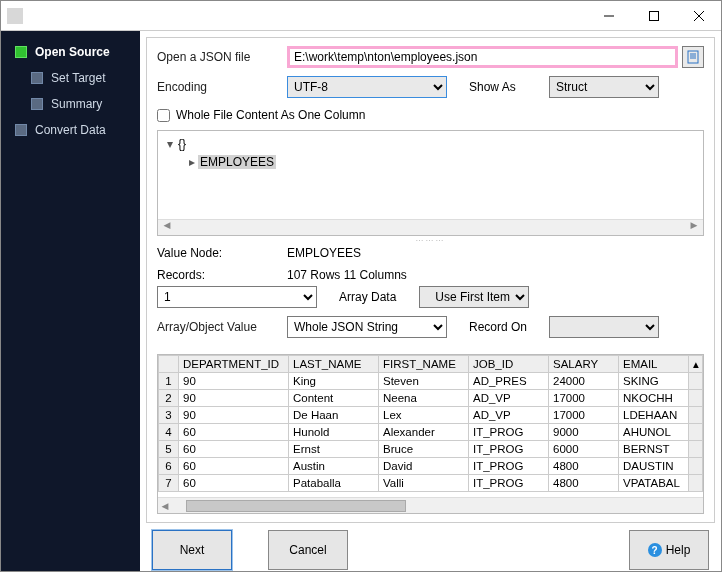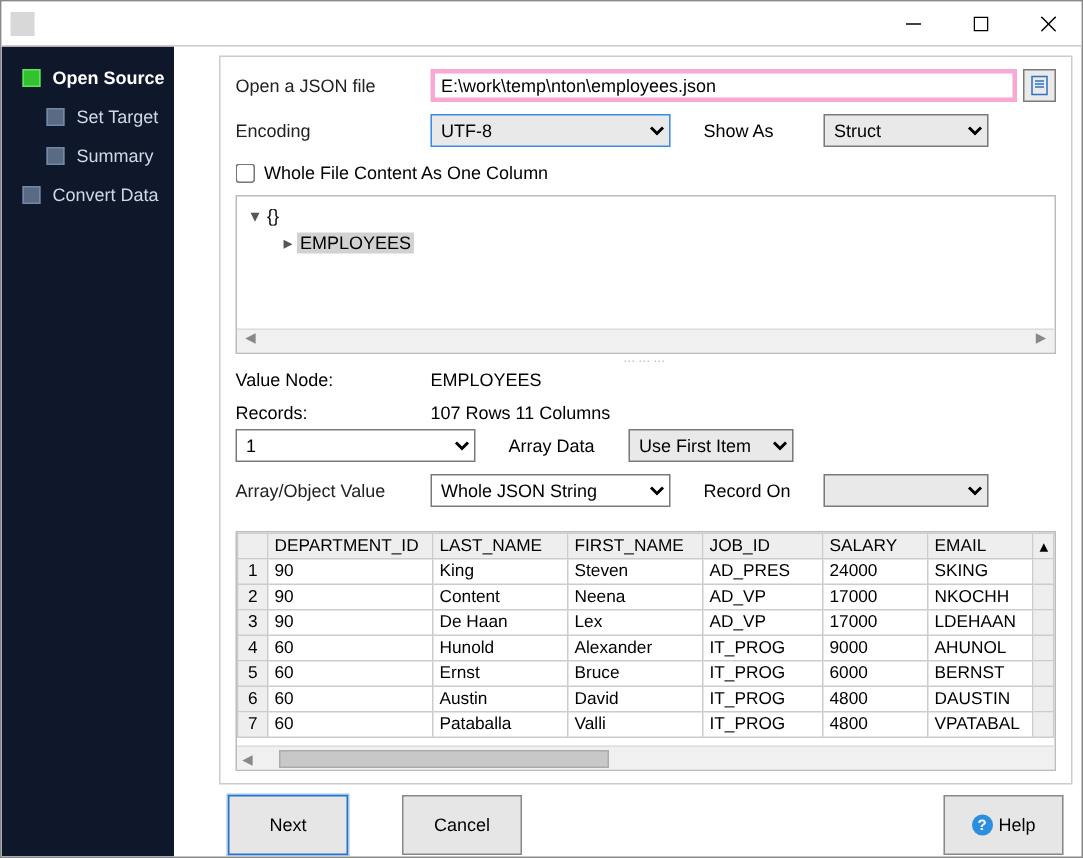--- a/index.html
+++ b/index.html
@@ -10,31 +10,31 @@
 .titlebar .winbtn { width: 45px; height: 30px; display: flex; align-items: center; justify-content: center; }
 .titlebar .winbtn svg { width: 10px; height: 10px; }
 .body-wrap { flex: 1; display: flex; overflow: hidden; }
 .sidebar { width: 160px; background: #0f172a; color: #fff; padding-top: 8px; }
 .sidebar .step { display: flex; align-items: center; height: 26px; padding-left: 14px; cursor: pointer; }
 .sidebar .step.sub { padding-left: 30px; }
 .sidebar .step .sq { width: 12px; height: 12px; background: #5a6a82; margin-right: 8px; border: 1px solid #7188a8; }
 .sidebar .step.active .sq { background: #31c131; border-color: #5fe35f; }
 .sidebar .step.active { font-weight: bold; color: #fff; }
 .sidebar .step { color: #cfd9e6; }
-.main { flex: 1; display: flex; flex-direction: column; padding-left: 24px; }
+.main { flex: 1; display: flex; flex-direction: column; }
 .main-content { flex: 1; border: 1px solid #ccc; margin: 6px; padding: 8px 10px; display: flex; flex-direction: column; overflow: hidden; }
 .row { display: flex; align-items: center; margin-bottom: 8px; }
 .row label.lbl { width: 130px; color: #222; }
 .text-input { flex: 1; height: 22px; border: 3px solid #f9a8d4; padding: 0 4px; background: #fff; }
 .iconbtn { width: 22px; height: 22px; margin-left: 4px; border: 1px solid #7a7a7a; background: #eaeaea; display: flex; align-items: center; justify-content: center; }
 select { height: 22px; border: 1px solid #7a7a7a; background: #e9e9e9; padding: 0 2px; }
 select.sel-enc { width: 160px; border: 1px solid #3a8cde; }
 select.sel-show { width: 110px; }
 select.sel-sub { width: 160px; background: #fff; }
-select.sel-arr { width: 110px; }
+select.sel-arr { width: 110px; text-align: right; }
 select.sel-objv { width: 160px; background: #fff; }
 select.sel-rec { width: 110px; }
 .gap { width: 22px; }
 label.lbl2 { width: 80px; }
 .checkbox-row { display: flex; align-items: center; margin: 2px 0 8px; }
 .checkbox-row input { margin-right: 6px; }
 .tree-box { border: 1px solid #bbb; height: 106px; padding: 4px 6px; overflow: auto; position: relative; }
 .tree-box .sb-h { position: absolute; left:0; right:0; bottom:0; height:16px; background:#f0f0f0; border-top:1px solid #ddd; display:flex; justify-content:space-between; padding:0 2px; color:#888; }
 .tree-line { display: flex; align-items: center; height: 18px; }
 .tree-line .twisty { width: 12px; text-align: center; color: #555; }

